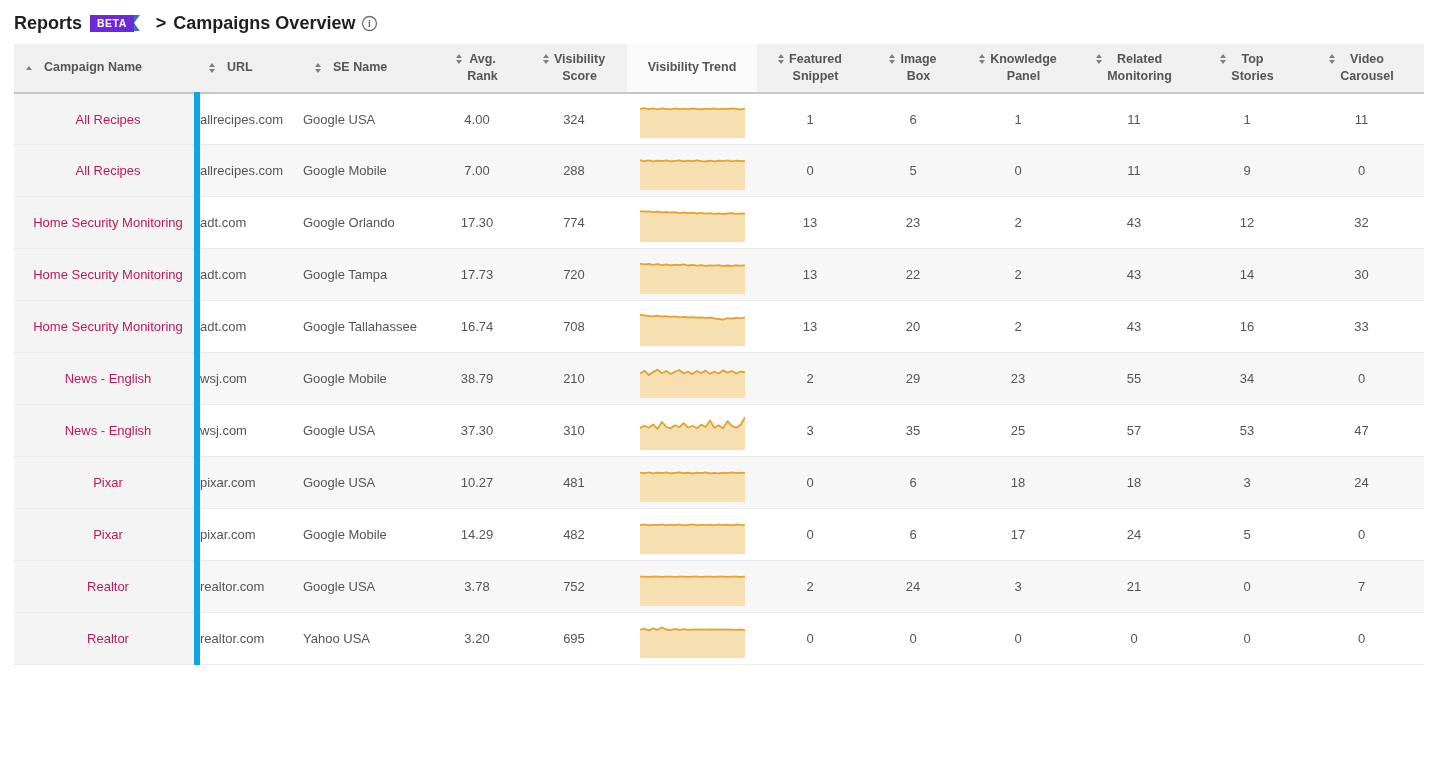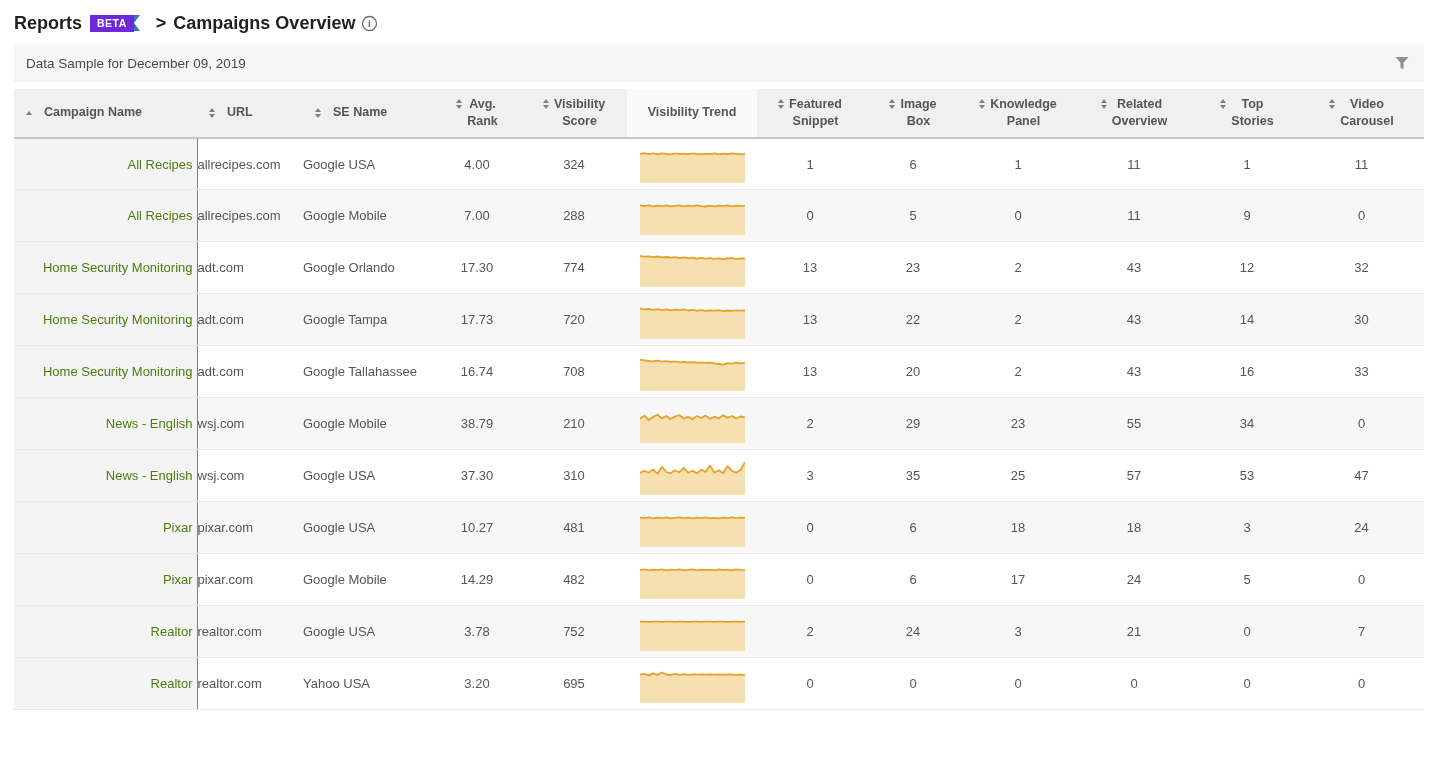--- a/index.html
+++ b/index.html
@@ -53,22 +53,22 @@
   .sort b { display:block; width:0; height:0; border-left:3.5px solid transparent; border-right:3.5px solid transparent; }
   .sort b.up { border-bottom:4.5px solid #7d7d7d; }
   .sort b.dn { border-top:4.5px solid #7d7d7d; }
   tbody td {
     height:52px; border-bottom:1px solid #eaeaea;
     font-size:13px; color:#555; text-align:center; padding:0 4px;
     background:#fff;
   }
   tbody tr.even td { background:#f7f7f7; }
   tbody td.campaign {
-    background:#f4f4f4 !important; text-align:right; padding-left:12px;
-    border-right:1px solid #0ea5e9; color:#4d7c0f;
+    background:#f4f4f4 !important; text-align:center; padding-left:12px;
+    border-right:6px solid #0ea5e9; color:#be185d;
   }
   tbody td.left { text-align:left; padding-left:0; }
   .spark { display:block; margin:0 auto; }
   .spark .spark-line { fill:none; stroke:#e3a32c; stroke-width:1.8; stroke-linejoin:round; }
   .spark .spark-fill { fill:#f6dfb0; stroke:none; }
 </style>
 </head>
 <body>
 
 <div class="page-header">
@@ -78,28 +78,20 @@
   <span class="page-title">Campaigns Overview</span>
   <span class="info-btn">
     <svg width="17" height="17" viewBox="0 0 17 17">
       <circle cx="8.5" cy="8.5" r="7" fill="none" stroke="#6e6e6e" stroke-width="1.3"></circle>
       <text x="8.5" y="12" text-anchor="middle" font-size="10" font-family="Liberation Serif, serif" font-weight="bold" fill="#6e6e6e">i</text>
     </svg>
   </span>
 </div>
 
 <div class="report-panel">
-  <div class="data-bar">
-    <span class="data-bar-label">Data Sample for December 09, 2019</span>
-    <span class="filter-btn">
-      <svg width="16" height="15" viewBox="0 0 16 15">
-        <path d="M1.5 1h13l-5 5.8v6.7l-3-2V6.8z" fill="#8f8f8f"></path>
-      </svg>
-    </span>
-  </div>
 
   <table>
     <colgroup>
       <col style="width:183px">
         <col style="width:106px">
         <col style="width:130px">
       <col style="width:88px">
         <col style="width:106px">
         <col style="width:130px">
       <col style="width:106px">
@@ -192,21 +184,21 @@
 Panel</span>
           </div>
         </th>
         <th>
           <div class="th-inner">
             <span class="sort">
                 <b class="up"></b>
                 <b class="dn"></b>
               </span>
             <span class="th-label">Related
-Overview</span>
+Monitoring</span>
           </div>
         </th>
         <th>
           <div class="th-inner">
             <span class="sort">
                 <b class="up"></b>
                 <b class="dn"></b>
               </span>
             <span class="th-label">Top
 Stories</span>

